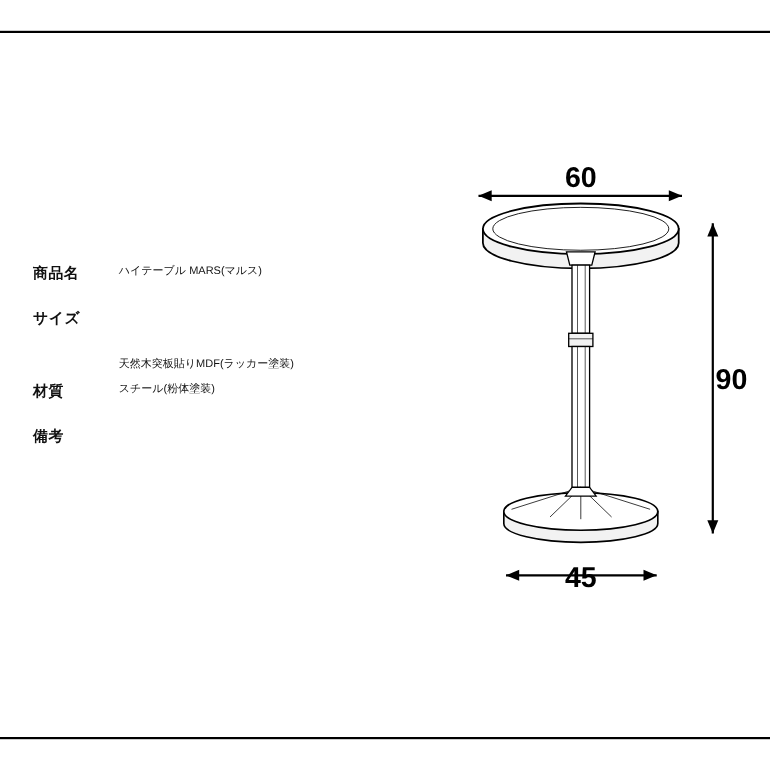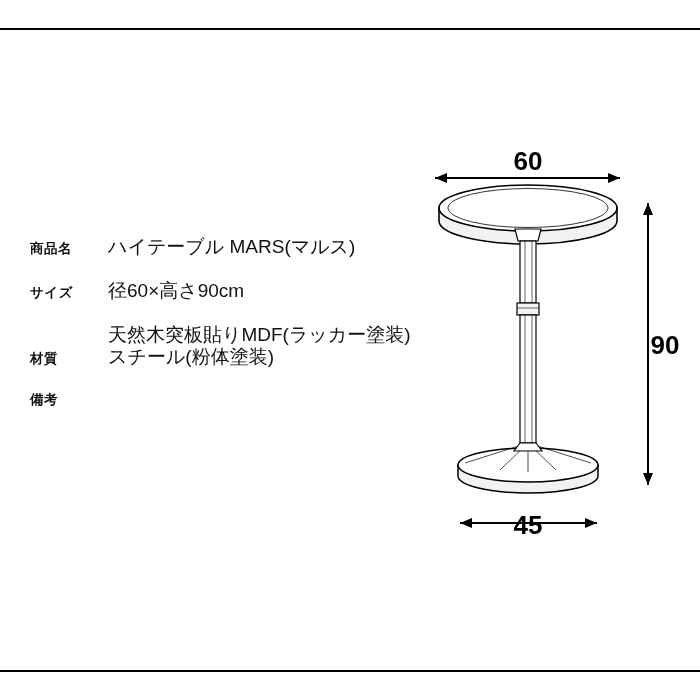--- a/index.html
+++ b/index.html
@@ -46,21 +46,21 @@
     width: 78px;
     flex: 0 0 78px;
     font-size: 13.5px;
     font-weight: bold;
     line-height: 19px;
     letter-spacing: 0.5px;
     color: #111111;
   }
   .spec-value {
     flex: 1 1 auto;
-    font-size: 19px;
+    font-size: 10px;
     line-height: 22px;
     color: #111111;
   }
   .spec-value .line {
     display: block;
     white-space: nowrap;
   }
 
   
   .illustration {
@@ -92,23 +92,20 @@
 
     <div class="spec-row">
       <div class="spec-label">商品名</div>
       <div class="spec-value">
         <span class="line">ハイテーブル MARS(マルス)</span>
       </div>
     </div>
 
     <div class="spec-row">
       <div class="spec-label">サイズ</div>
-      <div class="spec-value">
-        <span class="line">径60×高さ90cm</span>
-      </div>
     </div>
 
     <div class="spec-row">
       <div class="spec-label">材質</div>
       <div class="spec-value">
         <span class="line">天然木突板貼りMDF(ラッカー塗装)</span>
         <span class="line">スチール(粉体塗装)</span>
       </div>
     </div>
 

